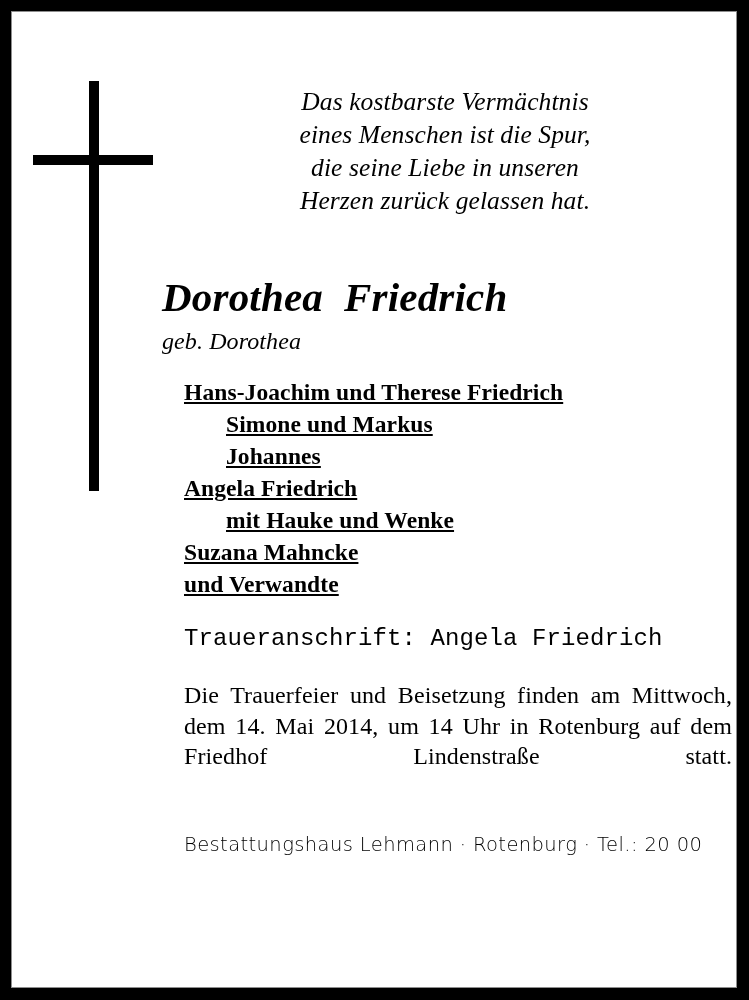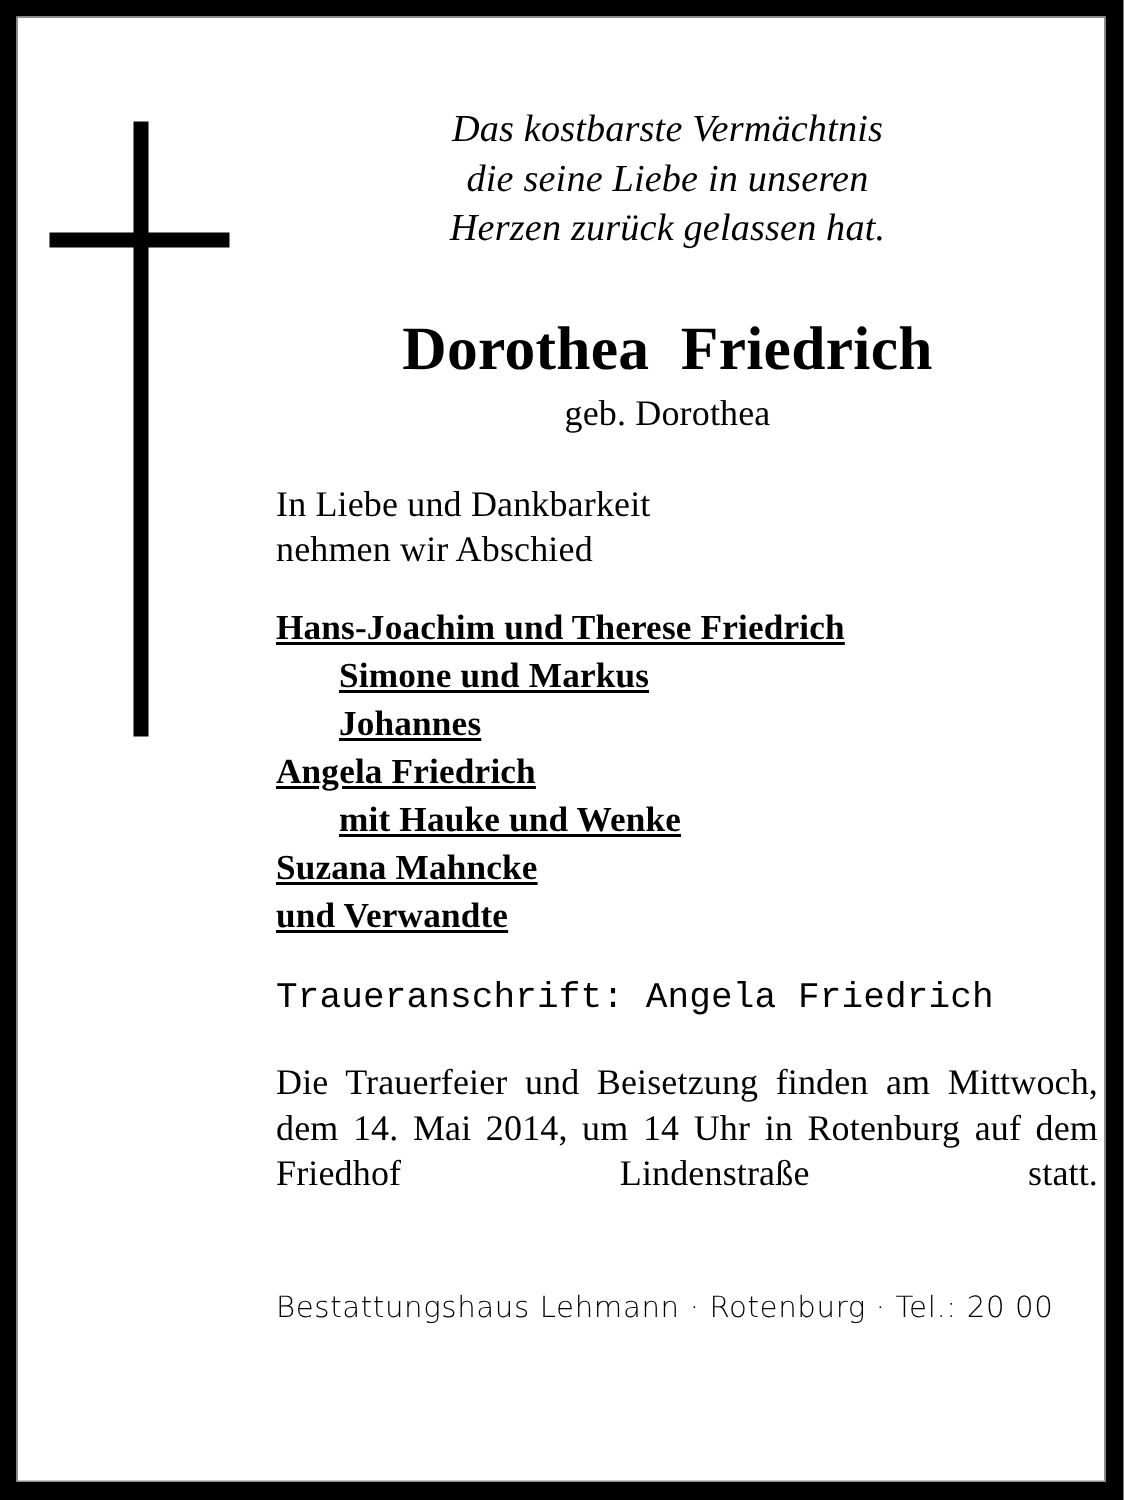--- a/index.html
+++ b/index.html
@@ -66,35 +66,36 @@
   .content {
     position: absolute;
     left: 150px;
     top: 0;
     width: 576px;
     height: 100%;
   }
 
   
   .epigraph {
-    margin: 0;
+    margin: 16px;
     padding: 57px 14px 0 4px;
     text-align: center;
     font-style: italic;
     font-size: 25.5px;
     line-height: 33px;
     letter-spacing: 0.1px;
   }
   .epigraph div { white-space: nowrap; }
 
   
   .name-block {
     margin: 0;
     padding: 40px 10px 0 0;
-    text-align: center;
+    text-align: left;
+    font-style: italic;
   }
   .deceased-name {
     font-size: 41px;
     font-weight: bold;
     line-height: 48px;
     letter-spacing: 0.2px;
     white-space: pre;
   }
   .maiden-name {
     margin-top: 6px;
@@ -174,35 +175,32 @@
 
     <div class="cross">
       <div class="cross-vertical"></div>
       <div class="cross-horizontal"></div>
     </div>
 
     <div class="content">
 
       <div class="epigraph">
         <div>Das kostbarste Vermächtnis</div>
+        <div>eines Menschen ist die Spur,</div>
         <div>die seine Liebe in unseren</div>
         <div>Herzen zurück gelassen hat.</div>
       </div>
 
       <div class="name-block">
         <div class="deceased-name">Dorothea  Friedrich</div>
         <div class="maiden-name">geb. Dorothea</div>
       </div>
 
       <div class="body-col">
 
-        <div class="farewell">
-          <div>In Liebe und Dankbarkeit</div>
-          <div>nehmen wir Abschied</div>
-        </div>
 
         <div class="mourners">
           <div class="mourner-line">Hans-Joachim und Therese Friedrich</div>
           <div class="mourner-line indent">Simone und Markus</div>
           <div class="mourner-line indent">Johannes</div>
           <div class="mourner-line">Angela Friedrich</div>
           <div class="mourner-line indent">mit Hauke und Wenke</div>
           <div class="mourner-line">Suzana Mahncke</div>
           <div class="mourner-line">und Verwandte</div>
         </div>

